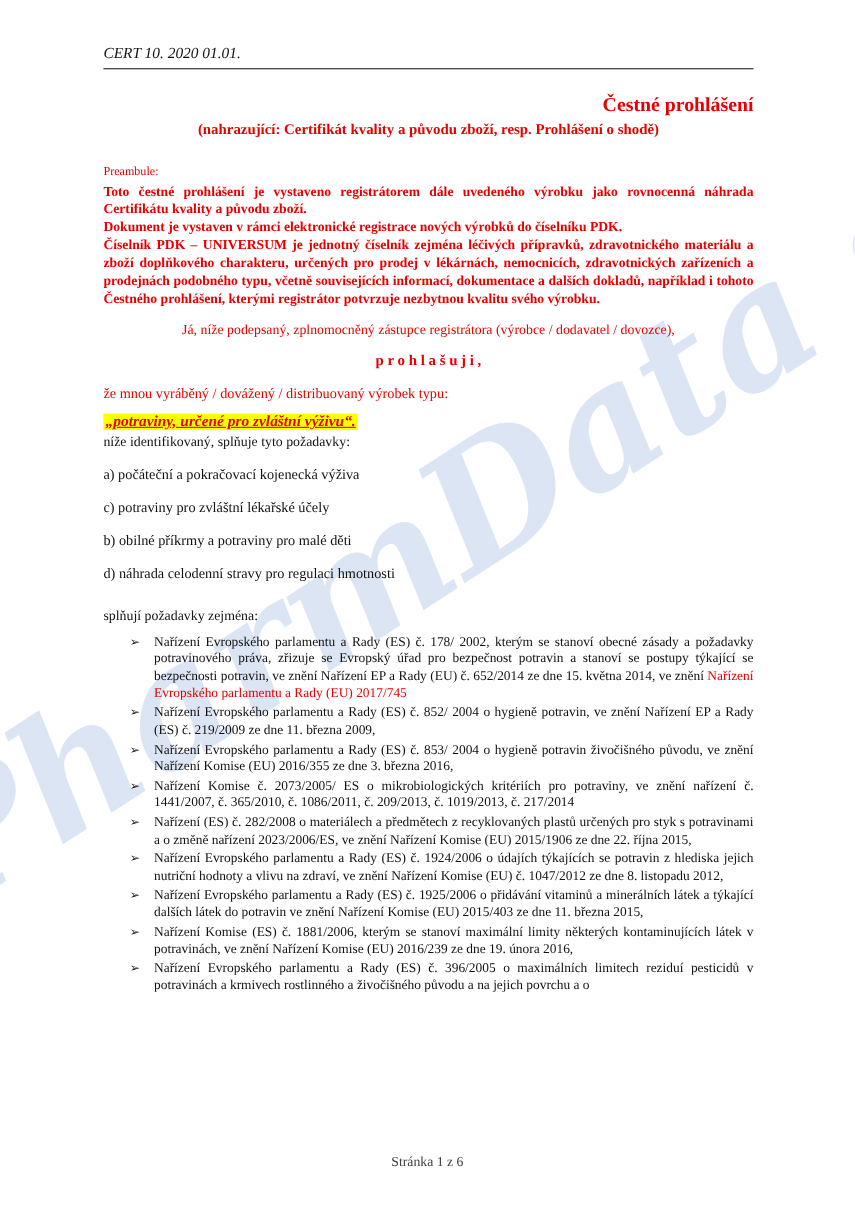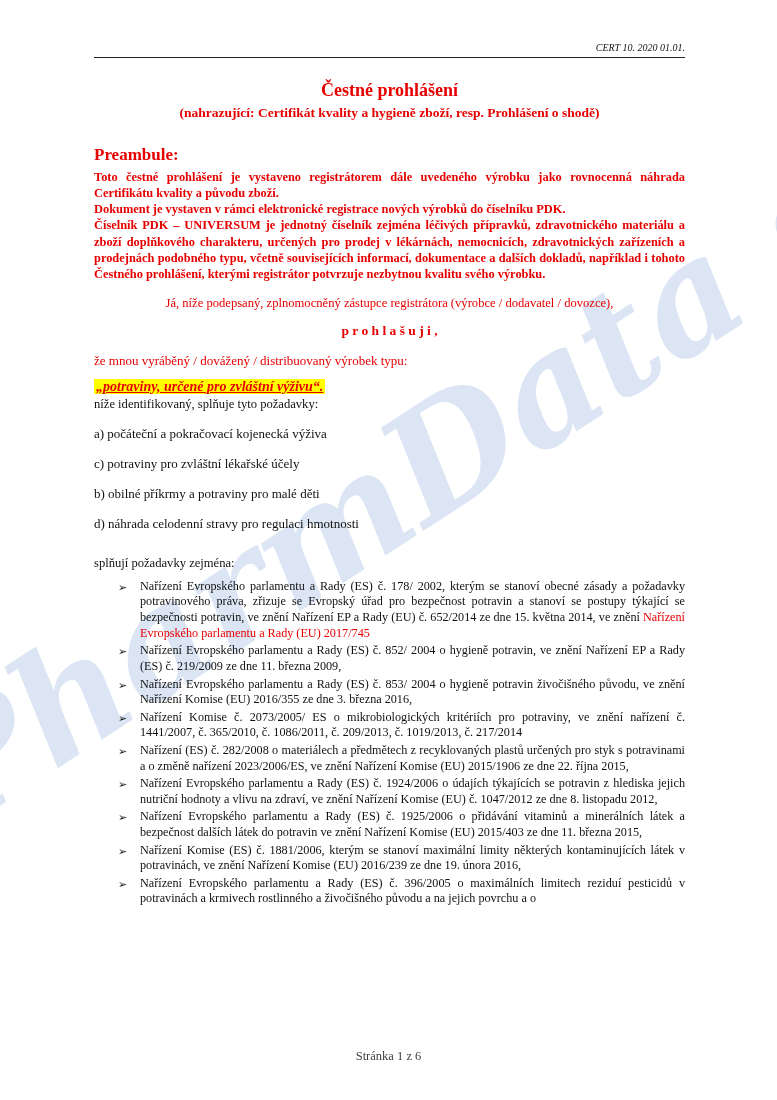--- a/index.html
+++ b/index.html
@@ -19,25 +19,25 @@
     overflow:hidden;
   }
   .watermark{
     position:absolute;left:-70px;top:700px;width:1300px;
     transform:rotate(-33deg);transform-origin:0 50%;
     font-family:"DejaVu Serif",serif;font-style:italic;font-weight:bold;
     font-size:150px;color:rgba(125,163,216,0.28);
     white-space:nowrap;pointer-events:none;z-index:0;
   }
   .content{position:relative;z-index:1;}
-  .doc-ref{text-align:right;font-style:italic;font-size:10px;}
+  .doc-ref{font-style:italic;font-size:14px;}
   .top-rule{border:none;border-top:1.5px solid #222;margin:4px 0 0;}
-  .title{margin:22px 0 0;text-align:center;font-size:18px;font-weight:bold;color:var(--red);}
+  .title{margin:22px 0 0;text-align:right;font-size:18px;font-weight:bold;color:var(--red);}
   .subtitle{margin:4px 0 0;text-align:center;font-size:13.5px;font-weight:bold;color:var(--red);}
-  .preamble-heading{margin:24px 0 0;font-size:17px;font-weight:bold;color:var(--red);}
+  .preamble-heading{margin:24px 0 0;font-size:11px;font-weight:normal;color:var(--red);}
   .preamble p{margin:4px 0 0;font-size:12.4px;font-weight:bold;color:var(--red);text-align:justify;line-height:1.3;}
   .preamble p + p{margin-top:0;}
   .decl-intro{margin:14px 0 0;text-align:center;color:var(--red);font-size:12.6px;}
   .decl-verb{margin:12px 0 0;text-align:center;color:var(--red);font-weight:bold;font-size:13.5px;}
   .product-line{margin:14px 0 0;color:var(--red);font-size:13px;}
   .highlight-line{margin:8px 0 0;text-align:left;font-style:italic;}
   .highlight-line .hl{background:var(--hl);color:var(--red);font-weight:bold;font-size:14px;text-decoration:underline;padding:0 2px;}
   .req-intro{margin:2px 0 0;font-size:12.6px;}
   .category{margin:14px 0 0;font-weight:normal;font-size:13px;}
   .category:first-of-type{margin-top:16px;}
@@ -55,21 +55,21 @@
 <div class="page">
 
   <div class="watermark">PharmData s. r. o.</div>
 
   <div class="content">
 
     <div class="doc-ref">CERT 10. 2020 01.01.</div>
     <hr class="top-rule">
 
     <h1 class="title">Čestné prohlášení</h1>
-    <div class="subtitle">(nahrazující: Certifikát kvality a hygieně zboží, resp. Prohlášení o shodě)</div>
+    <div class="subtitle">(nahrazující: Certifikát kvality a původu zboží, resp. Prohlášení o shodě)</div>
 
     <h2 class="preamble-heading">Preambule:</h2>
     <div class="preamble">
       <p>Toto čestné prohlášení je vystaveno registrátorem dále uvedeného výrobku jako rovnocenná náhrada Certifikátu kvality a původu zboží.</p>
       <p>Dokument je vystaven v rámci elektronické registrace nových výrobků do číselníku PDK.</p>
       <p>Číselník PDK – UNIVERSUM je jednotný číselník zejména léčivých přípravků, zdravotnického materiálu a zboží doplňkového charakteru, určených pro prodej v lékárnách, nemocnicích, zdravotnických zařízeních a prodejnách podobného typu, včetně souvisejících informací, dokumentace a dalších dokladů, například i tohoto Čestného prohlášení, kterými registrátor potvrzuje nezbytnou kvalitu svého výrobku.</p>
     </div>
 
     <div class="decl-intro">Já, níže podepsaný, zplnomocněný zástupce registrátora (výrobce / dodavatel / dovozce),</div>
     <div class="decl-verb">p r o h l a š u j i ,</div>
@@ -108,21 +108,21 @@
         <li class="reg-item">
           <span class="marker">➢</span>
           <span class="li-body"><span class="b">Nařízení (ES) č. 282/2008</span><span> o materiálech a předmětech z recyklovaných plastů určených pro styk s potravinami a o změně nařízení 2023/2006/ES, ve znění Nařízení Komise (EU) </span><span class="b">2015/1906</span><span> ze dne 22. října 2015,</span></span>
         </li>
         <li class="reg-item">
           <span class="marker">➢</span>
           <span class="li-body"><span class="b">Nařízení Evropského parlamentu a Rady (ES) č. 1924/2006</span><span> o údajích týkajících se potravin z hlediska jejich nutriční hodnoty a vlivu na zdraví, ve znění Nařízení Komise (EU) č. </span><span class="b">1047/2012</span><span> ze dne 8. listopadu 2012,</span></span>
         </li>
         <li class="reg-item">
           <span class="marker">➢</span>
-          <span class="li-body"><span class="b">Nařízení Evropského parlamentu a Rady (ES) č. 1925/2006</span><span> o přidávání vitaminů a minerálních látek a bezpečnost dalších látek do potravin ve znění Nařízení Komise (EU) </span><span class="b">2015/403</span><span> ze dne 11. března 2015,</span></span>
+          <span class="li-body"><span class="b">Nařízení Evropského parlamentu a Rady (ES) č. 1925/2006</span><span> o přidávání vitaminů a minerálních látek a týkající dalších látek do potravin ve znění Nařízení Komise (EU) </span><span class="b">2015/403</span><span> ze dne 11. března 2015,</span></span>
         </li>
         <li class="reg-item">
           <span class="marker">➢</span>
           <span class="li-body"><span class="b">Nařízení Komise (ES) č. 1881/2006</span><span>, kterým se stanoví maximální limity některých kontaminujících látek v potravinách, ve znění Nařízení Komise (EU) </span><span class="b">2016/239</span><span> ze dne 19. února 2016,</span></span>
         </li>
         <li class="reg-item">
           <span class="marker">➢</span>
           <span class="li-body"><span class="b">Nařízení Evropského parlamentu a Rady (ES) č. 396/2005</span><span> o maximálních limitech reziduí pesticidů v potravinách a krmivech rostlinného a živočišného původu a na jejich povrchu a o</span></span>
         </li>
       </ol>

